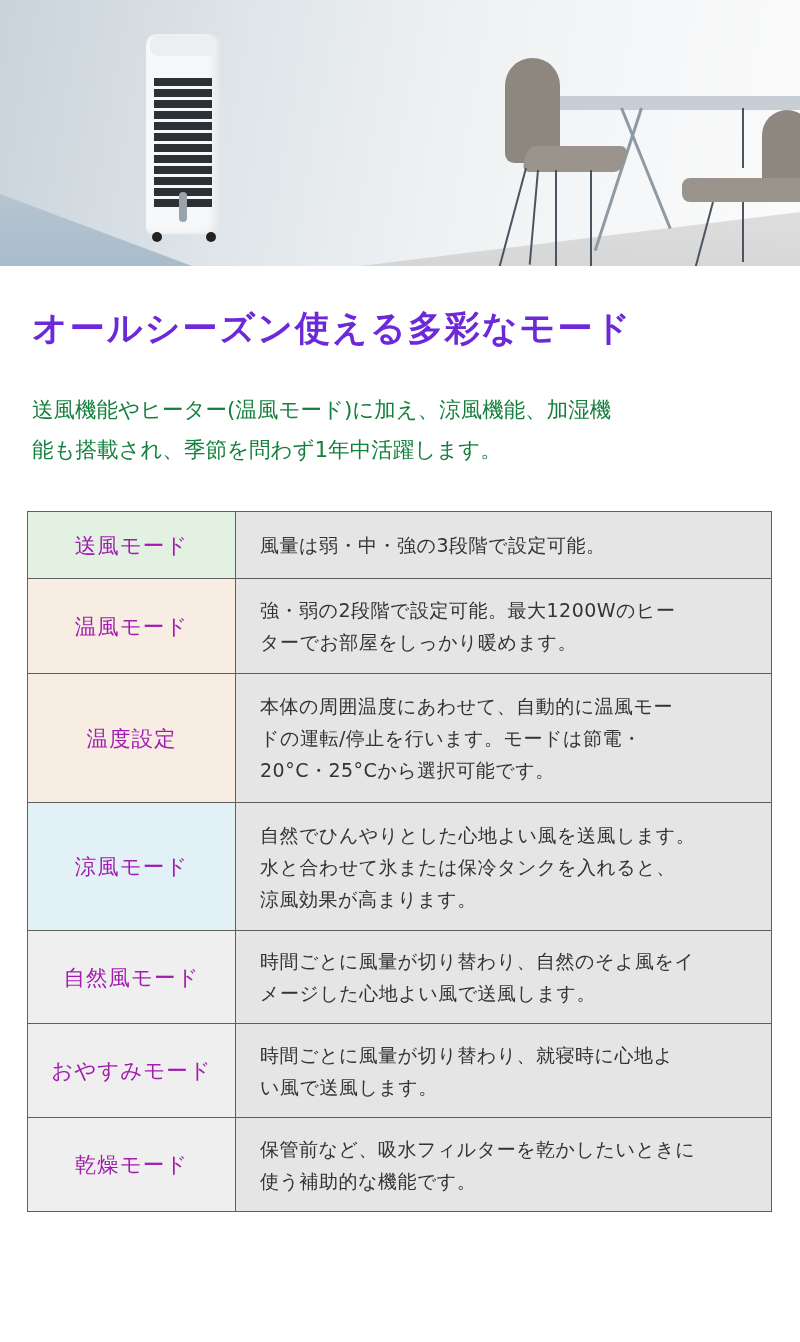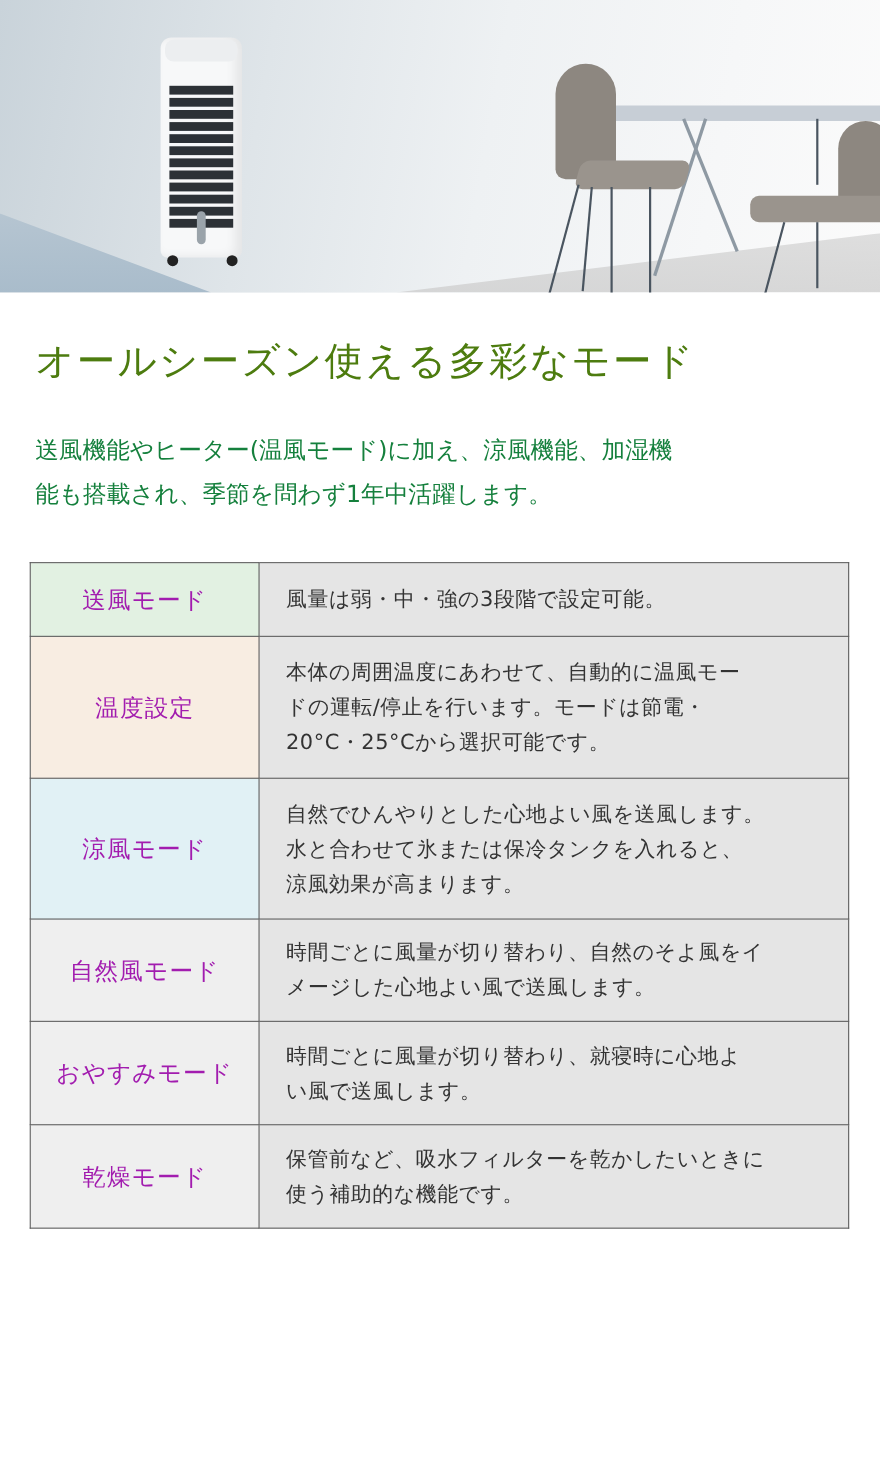--- a/index.html
+++ b/index.html
@@ -32,21 +32,21 @@
   .cooler .grill i { display:block; height:8px; background:#2c3136; }
   .cooler .tank { position:absolute; left:33px; top:158px; width:8px; height:30px; border-radius:4px; background:#9aa3aa; }
   .cooler .wheel { position:absolute; bottom:0; width:10px; height:10px; border-radius:50%; background:#222; }
   .chair { position:absolute; }
   .chair .back { position:absolute; background:#8d8780; border-radius: 30px 30px 10px 10px; }
   .chair .seat { position:absolute; background:#9a948d; border-radius: 8px; }
   .leg { position:absolute; width:2px; background:#4a5560; transform-origin: top center; }
   .table-top { position:absolute; left:556px; top:96px; width:250px; height:14px; background:#c7ced6; transform: skewX(-30deg); }
 
   .title {
-    position: absolute; left: 32px; top: 305px; font-size: 35px; font-weight: normal; letter-spacing: 2px; color: #4d7c0f;
+    position: absolute; left: 32px; top: 305px; font-size: 35px; font-weight: bold; letter-spacing: 2px; color: #6d28d9;
     white-space: nowrap;
   }
   .intro {
     position: absolute; left: 32px; top: 390px; width: 750px; font-size: 21.5px; line-height: 40px; color: #15803d;
   }
   .intro span { display:block; white-space: nowrap; }
 
   .modes {
     position: absolute; left: 27px; top: 511px; width: 745px;
     border-collapse: collapse; table-layout: fixed;
@@ -115,20 +115,27 @@
 </div>
 
 <table class="modes">
   <tbody>
       <tr style="height:67px">
     <td class="name" style="background:#e2f1e2"><span>送風モード</span></td>
     <td class="desc">
       <span>風量は弱・中・強の3段階で設定可能。</span>
     </td>
   </tr>
+  <tr style="height:95px">
+    <td class="name" style="background:#f8ede2"><span>温風モード</span></td>
+    <td class="desc">
+      <span>強・弱の2段階で設定可能。最大1200Wのヒー</span>
+      <span>ターでお部屋をしっかり暖めます。</span>
+    </td>
+  </tr>
   <tr style="height:129px">
     <td class="name" style="background:#f8ede2"><span>温度設定</span></td>
     <td class="desc">
       <span>本体の周囲温度にあわせて、自動的に温風モー</span>
       <span>ドの運転/停止を行います。モードは節電・</span>
       <span>20°C・25°Cから選択可能です。</span>
     </td>
   </tr>
   <tr style="height:128px">
     <td class="name" style="background:#e1f1f5"><span>涼風モード</span></td>

